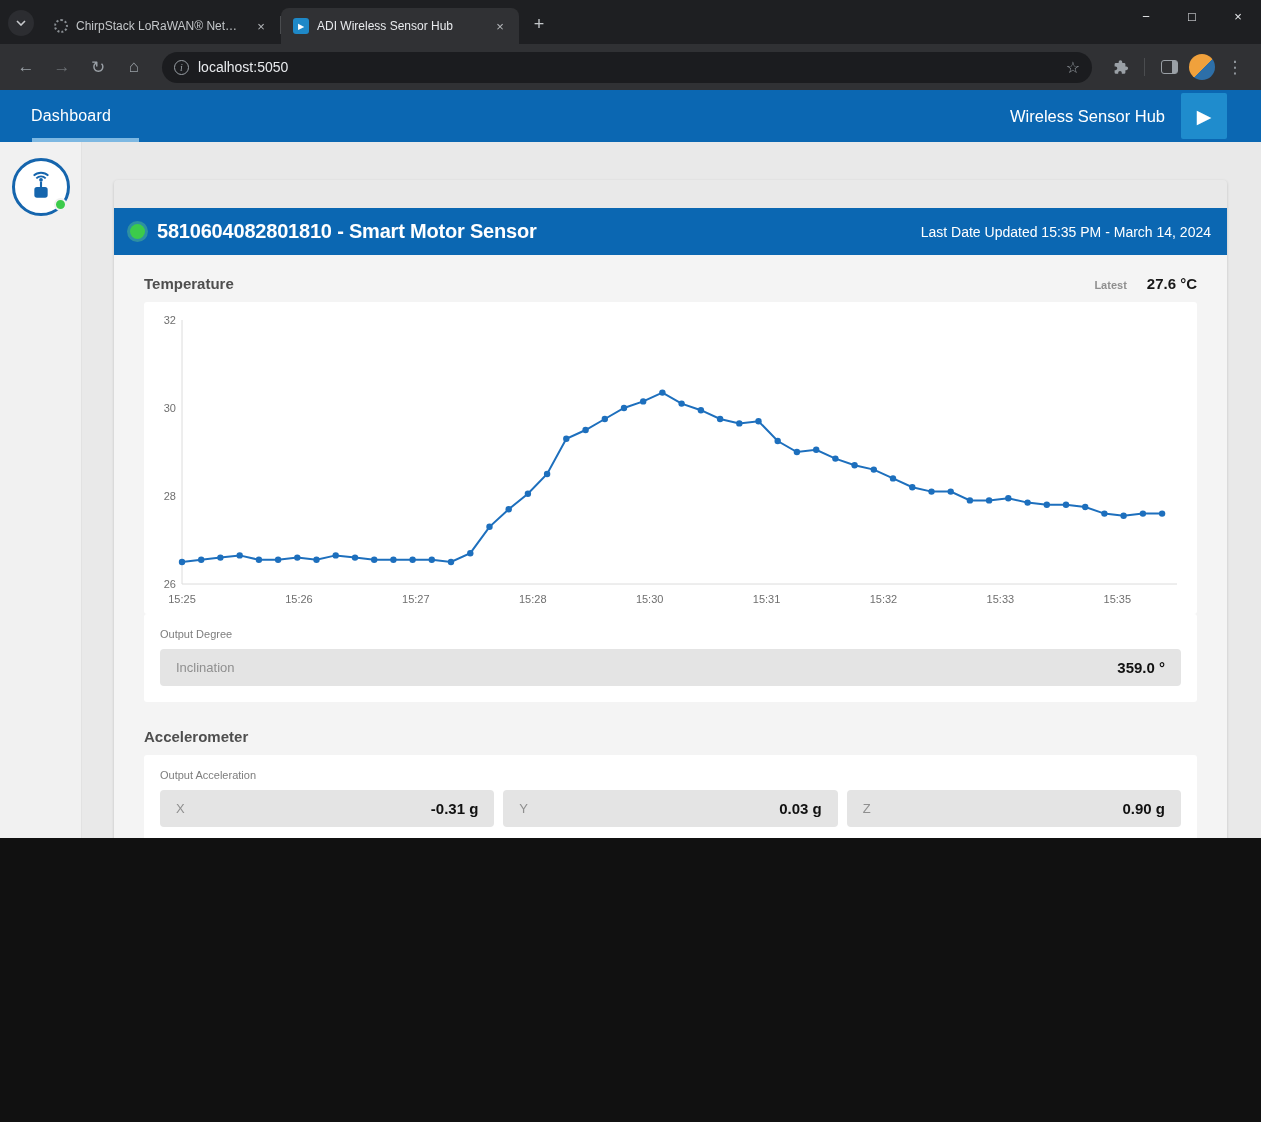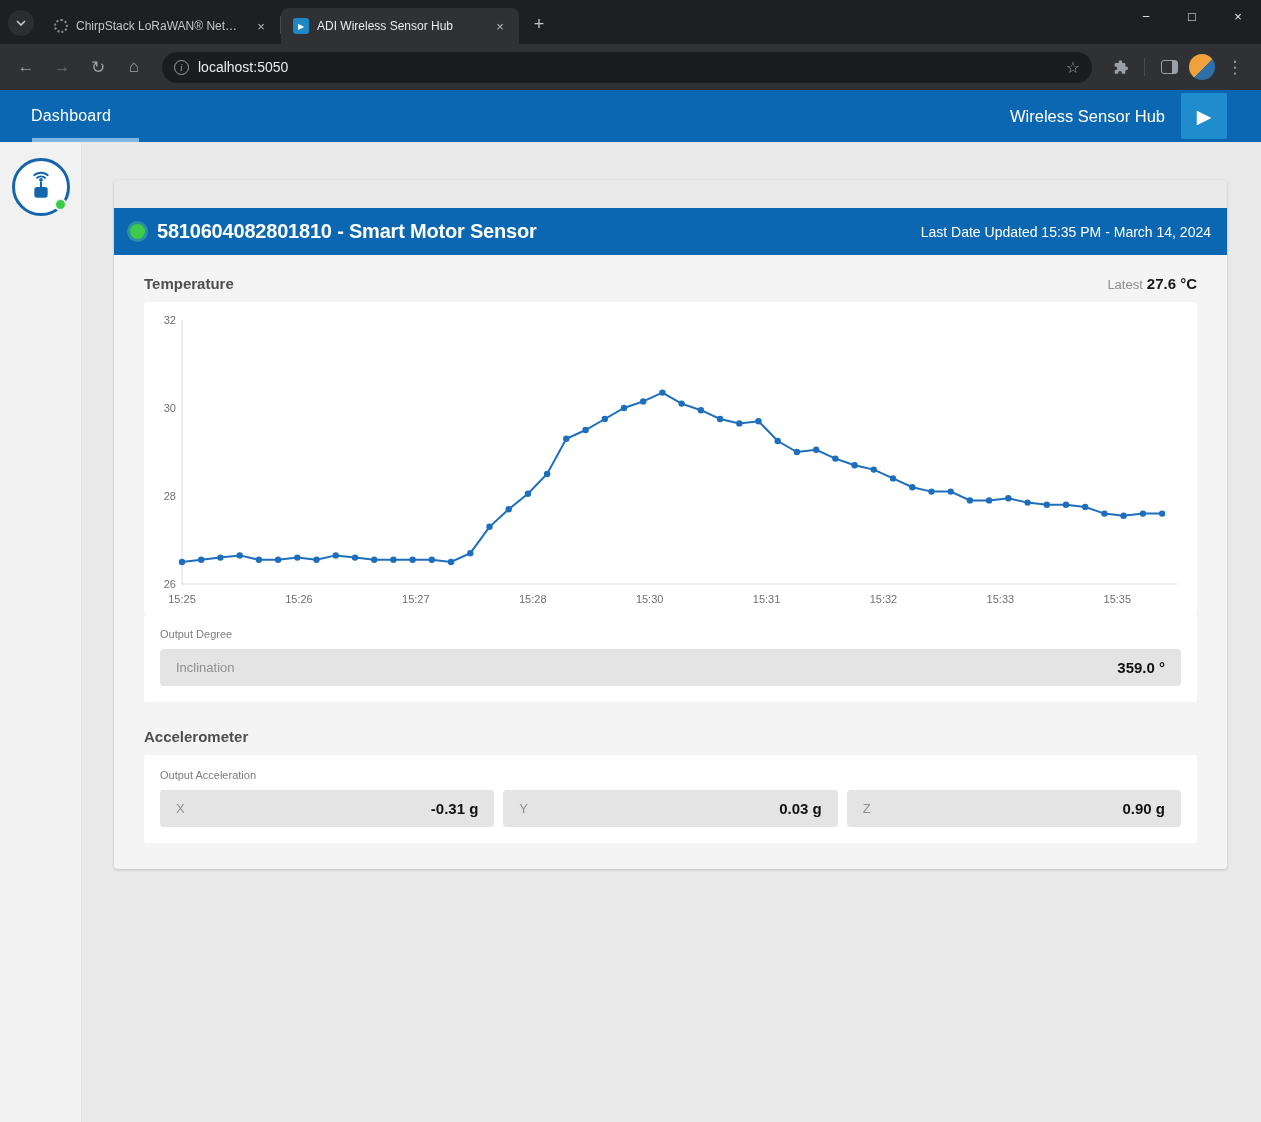--- a/index.html
+++ b/index.html
@@ -1,17 +1,17 @@
 <!DOCTYPE html>
 <html><head>
 <meta charset="utf-8">
 <style>
   * { margin:0; padding:0; box-sizing:border-box; }
   body { font-family:"Liberation Sans", sans-serif; background:#111; }
-  .window { width:1261px; height:1122px; display:flex; flex-direction:column; overflow:hidden; background:#e9e9e9; }
+  .window { width:1261px; height:838px; display:flex; flex-direction:column; overflow:hidden; background:#e9e9e9; }
 
   
   .tabstrip { height:44px; background:#1e1f22; display:flex; align-items:flex-end; flex:0 0 auto; position:relative; }
   .tab-search { width:26px; height:26px; border-radius:50%; background:#2c2d31; display:flex; align-items:center; justify-content:center; margin:0 8px 8px 8px; cursor:pointer; }
   .tab { height:36px; display:flex; align-items:center; gap:8px; padding:0 10px 0 12px; width:238px; font-size:12px; color:#c3c6c9; cursor:pointer; position:relative; }
   .tab.active { background:#303134; border-radius:8px 8px 0 0; color:#e8eaed; }
   .tab .tab-title { flex:1; white-space:nowrap; overflow:hidden; text-overflow:ellipsis; }
   .tab .tab-close { width:18px; height:18px; border-radius:50%; display:flex; align-items:center; justify-content:center; font-size:13px; color:#b7babd; cursor:pointer; }
   .tab-divider { width:1px; height:18px; background:#4a4c4f; align-self:center; margin-top:6px; }
   .favicon-chirpstack { width:14px; height:14px; border-radius:50%; border:2px dotted #8a8f94; flex:0 0 auto; }
@@ -46,23 +46,23 @@
   .logo-dot { position:absolute; right:0; bottom:2px; width:13px; height:13px; border-radius:50%; background:#3ccb4b; border:2px solid #f1f1f1; }
 
   .main { flex:1; overflow:hidden; padding:38px 34px 0 32px; background:#e9e9e9; }
   .card { border-radius:4px; overflow:hidden; box-shadow:0 1px 3px rgba(0,0,0,.18); }
   .card-header { height:47px; background:#0b67b2; color:#fff; display:flex; align-items:center; gap:12px; padding:0 16px;margin-top:28px; }
   .status-dot { width:15px; height:15px; border-radius:50%; background:#3ccb4b; box-shadow:0 0 0 3px rgba(110,220,130,.35); flex:0 0 auto; }
   .card-title { font-size:20px; font-weight:700; letter-spacing:-.2px; }
   .card-updated { margin-left:auto; font-size:14px; }
   .card-body { background:#f4f4f4; padding:20px 30px 26px; }
 
-  .section-head-row { display:flex; align-items:baseline; margin-bottom:10px; }
+  .section-head-row { display:flex; align-items:baseline; margin-bottom:10px;gap:9px; }
   .section-heading { font-size:15px; font-weight:700; color:#4e4e4e; }
-  .latest-label { margin-left:auto; font-size:13px; color:#8f8f8f; margin-right:4px; }
+  .latest-label { margin-left:auto; font-size:11px; color:#8f8f8f; margin-right:11px;font-weight:bold; }
   .latest-value { font-size:15px; font-weight:700; color:#171717; }
 
   .chart-panel { background:#fff; border-radius:3px; padding:6px 8px 2px; }
   .chart-panel svg { display:block; width:100%; height:304px; }
   .tick { font:11px "Liberation Sans", sans-serif; fill:#6f6f6f; }
 
   .panel { background:#fff; border-radius:3px; padding:14px 16px 16px; }
   .group-label { font-size:11px; color:#7d7d7d; margin-bottom:9px; }
   .field-bar { height:37px; background:#e4e4e4; border-radius:4px; display:flex; align-items:center; padding:0 16px; }
   .field-label { font-size:13px; color:#8f8f8f; }

